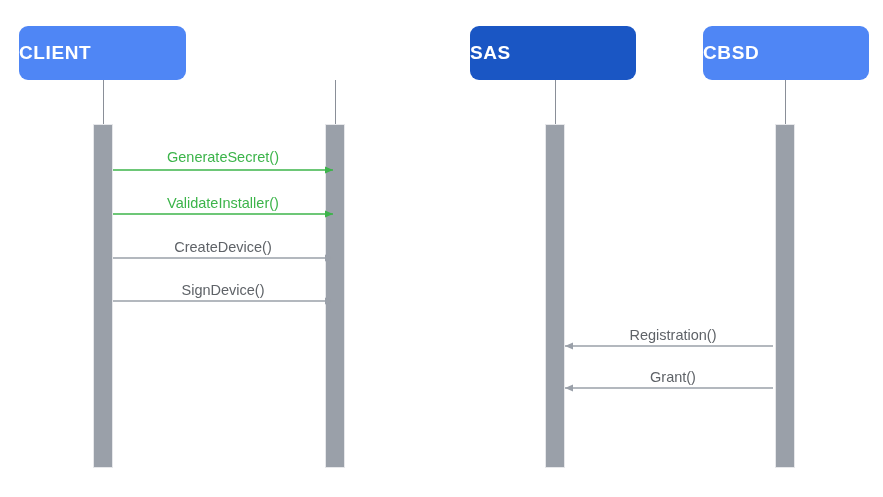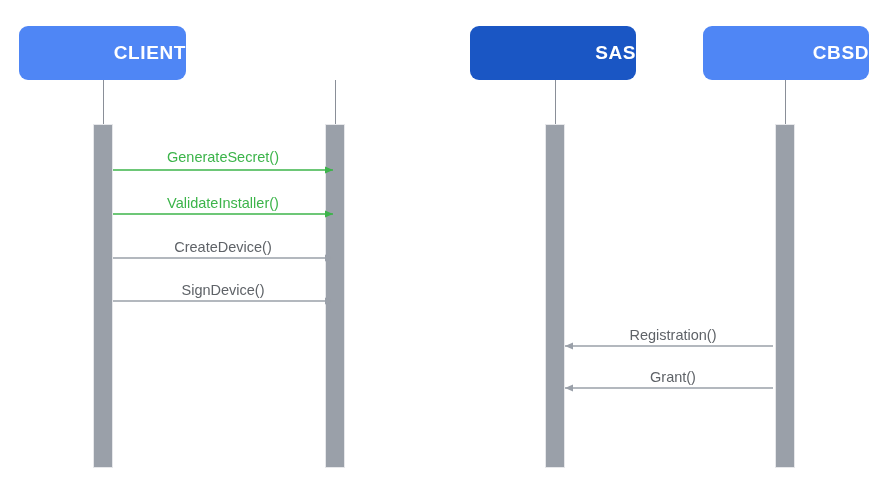--- a/index.html
+++ b/index.html
@@ -14,28 +14,27 @@
   }
   #diagram {
     position: relative;
     width: 883px; height: 497px;
     background: #ffffff;
   }
   .actor-box {
     position: absolute;
     display: flex;
     align-items: center;
-    justify-content: flex-end;
+    justify-content: flex-start;
     border-radius: 9px;
     color: #ffffff;
     font-weight: bold;
     font-size: 19px;
     letter-spacing: 0.6px;
     white-space: nowrap;
-    padding-left: 8px;
   }
   .lifeline {
     position: absolute;
     width: 1px;
     background: #8a8f98;
   }
   .activation {
     position: absolute;
     background: #9aa0a9;
     border: 1px solid #e6e7ea;

